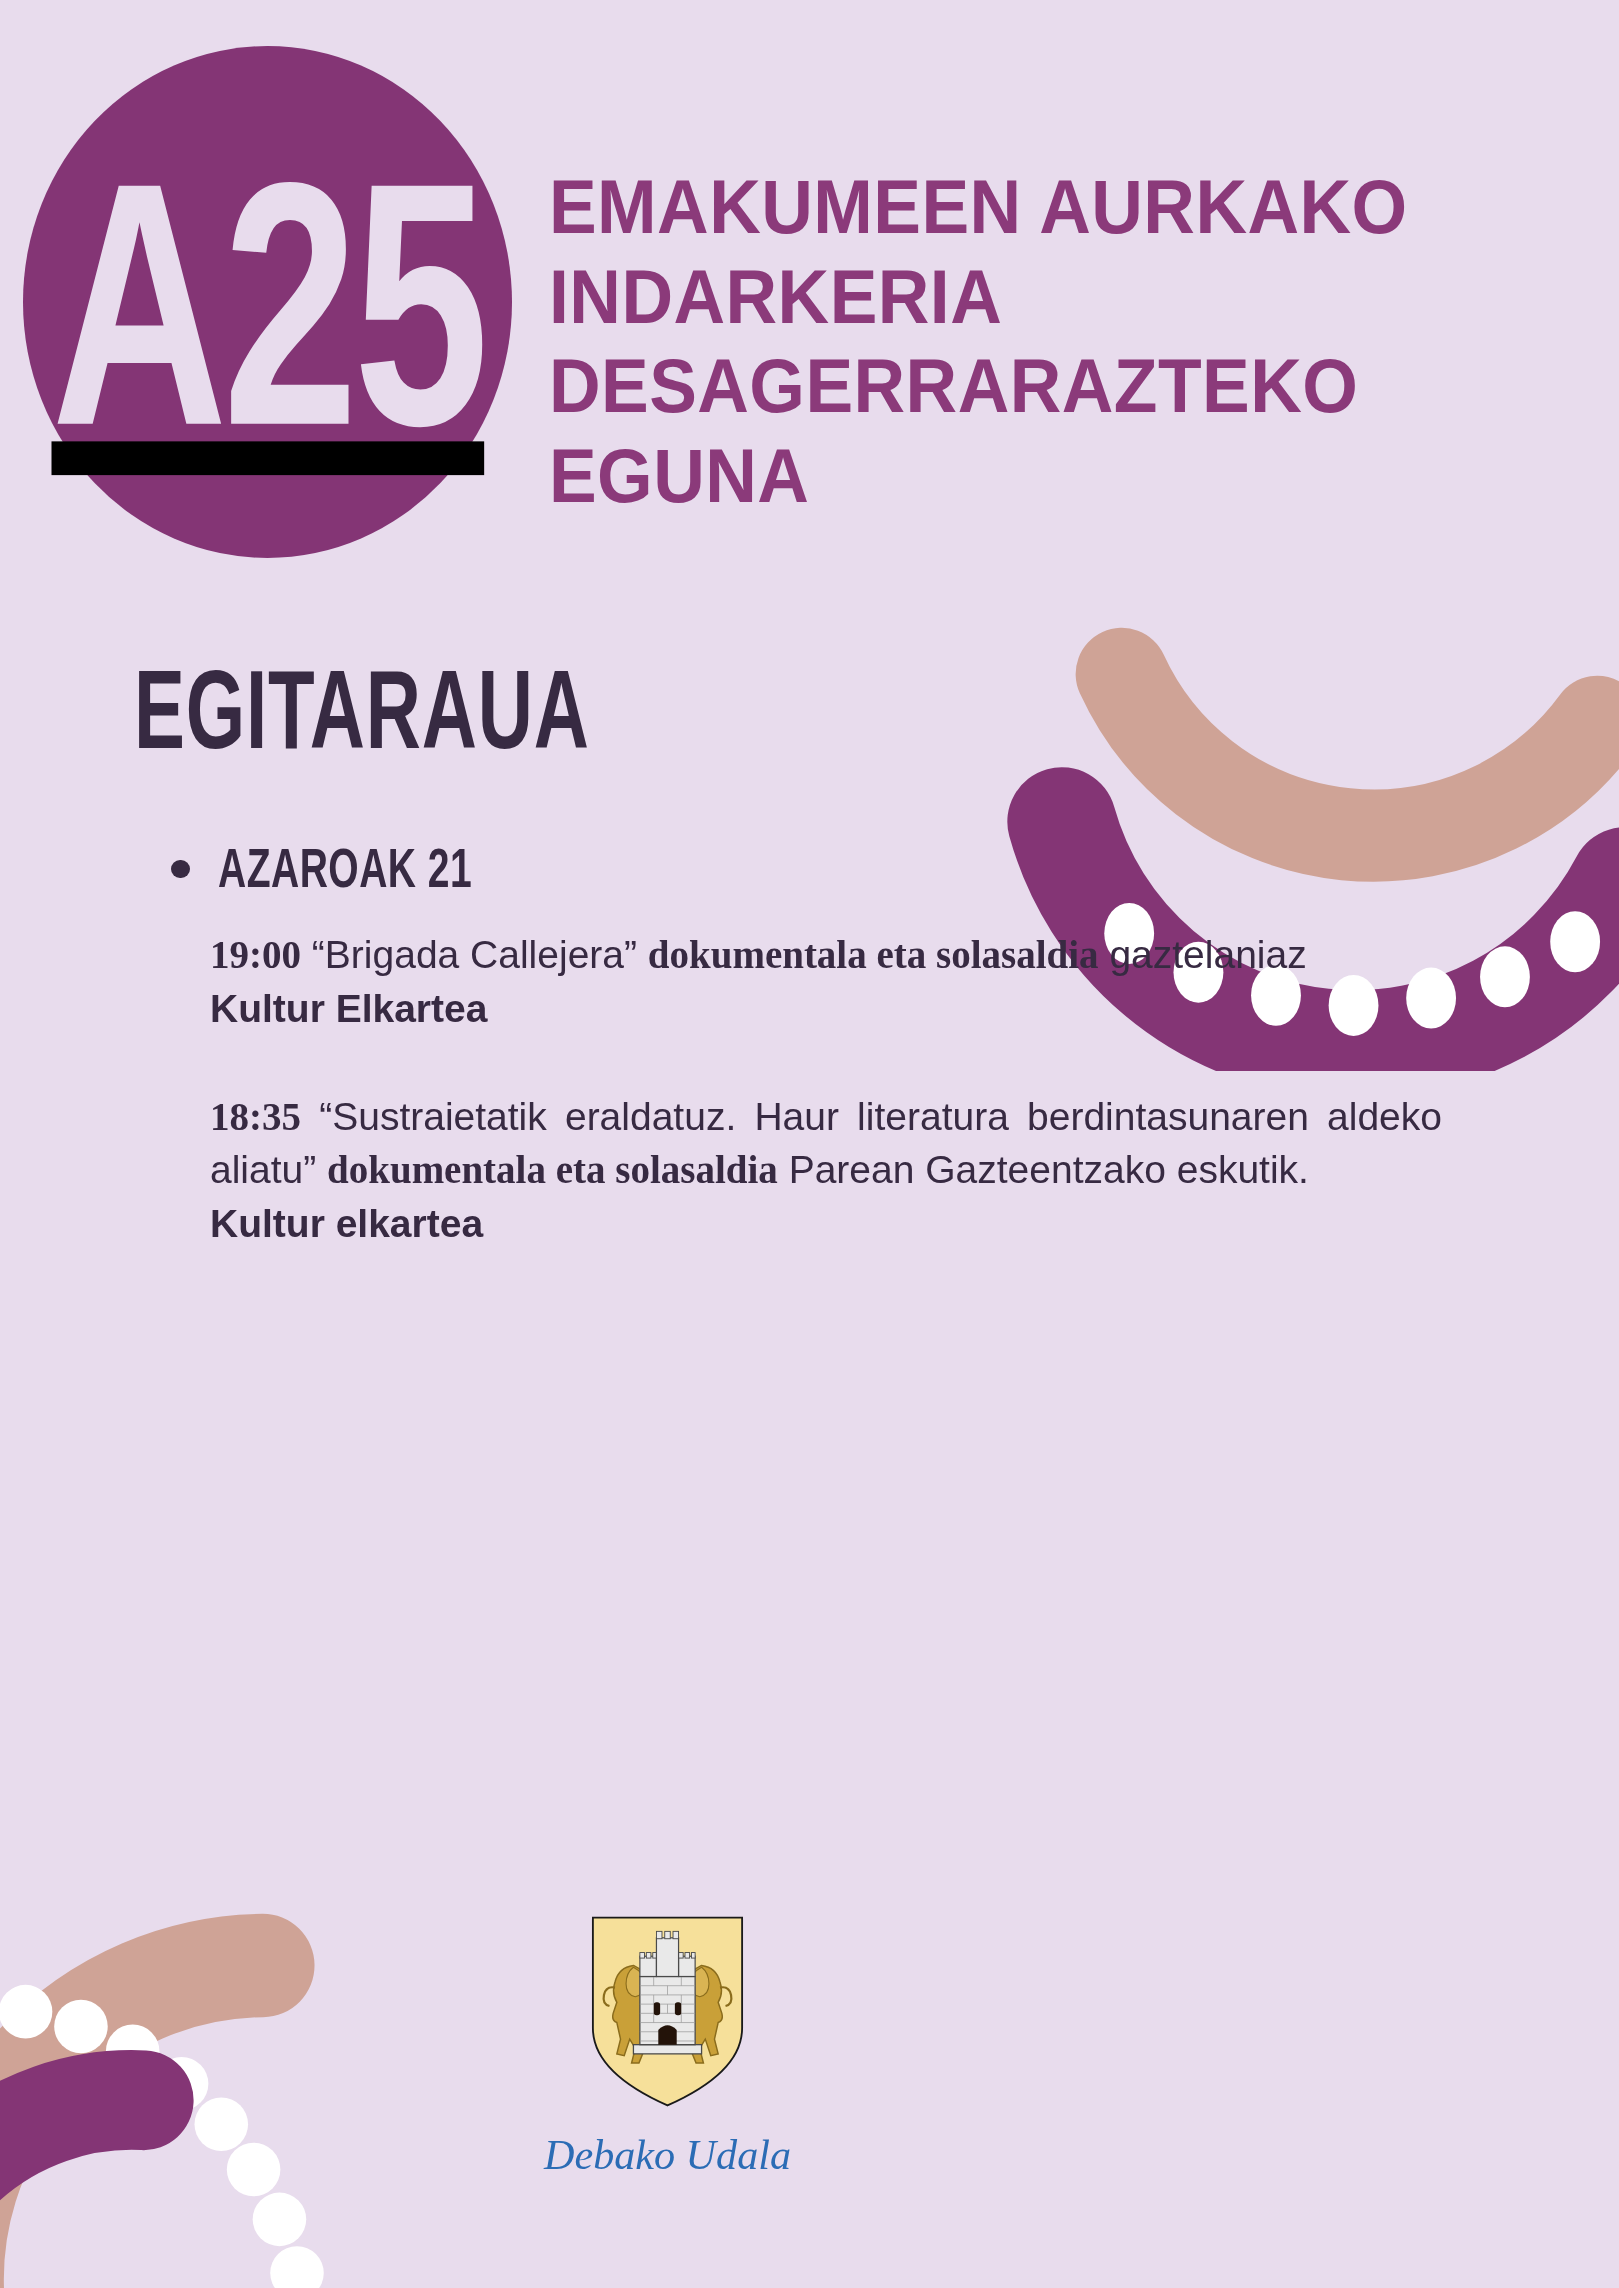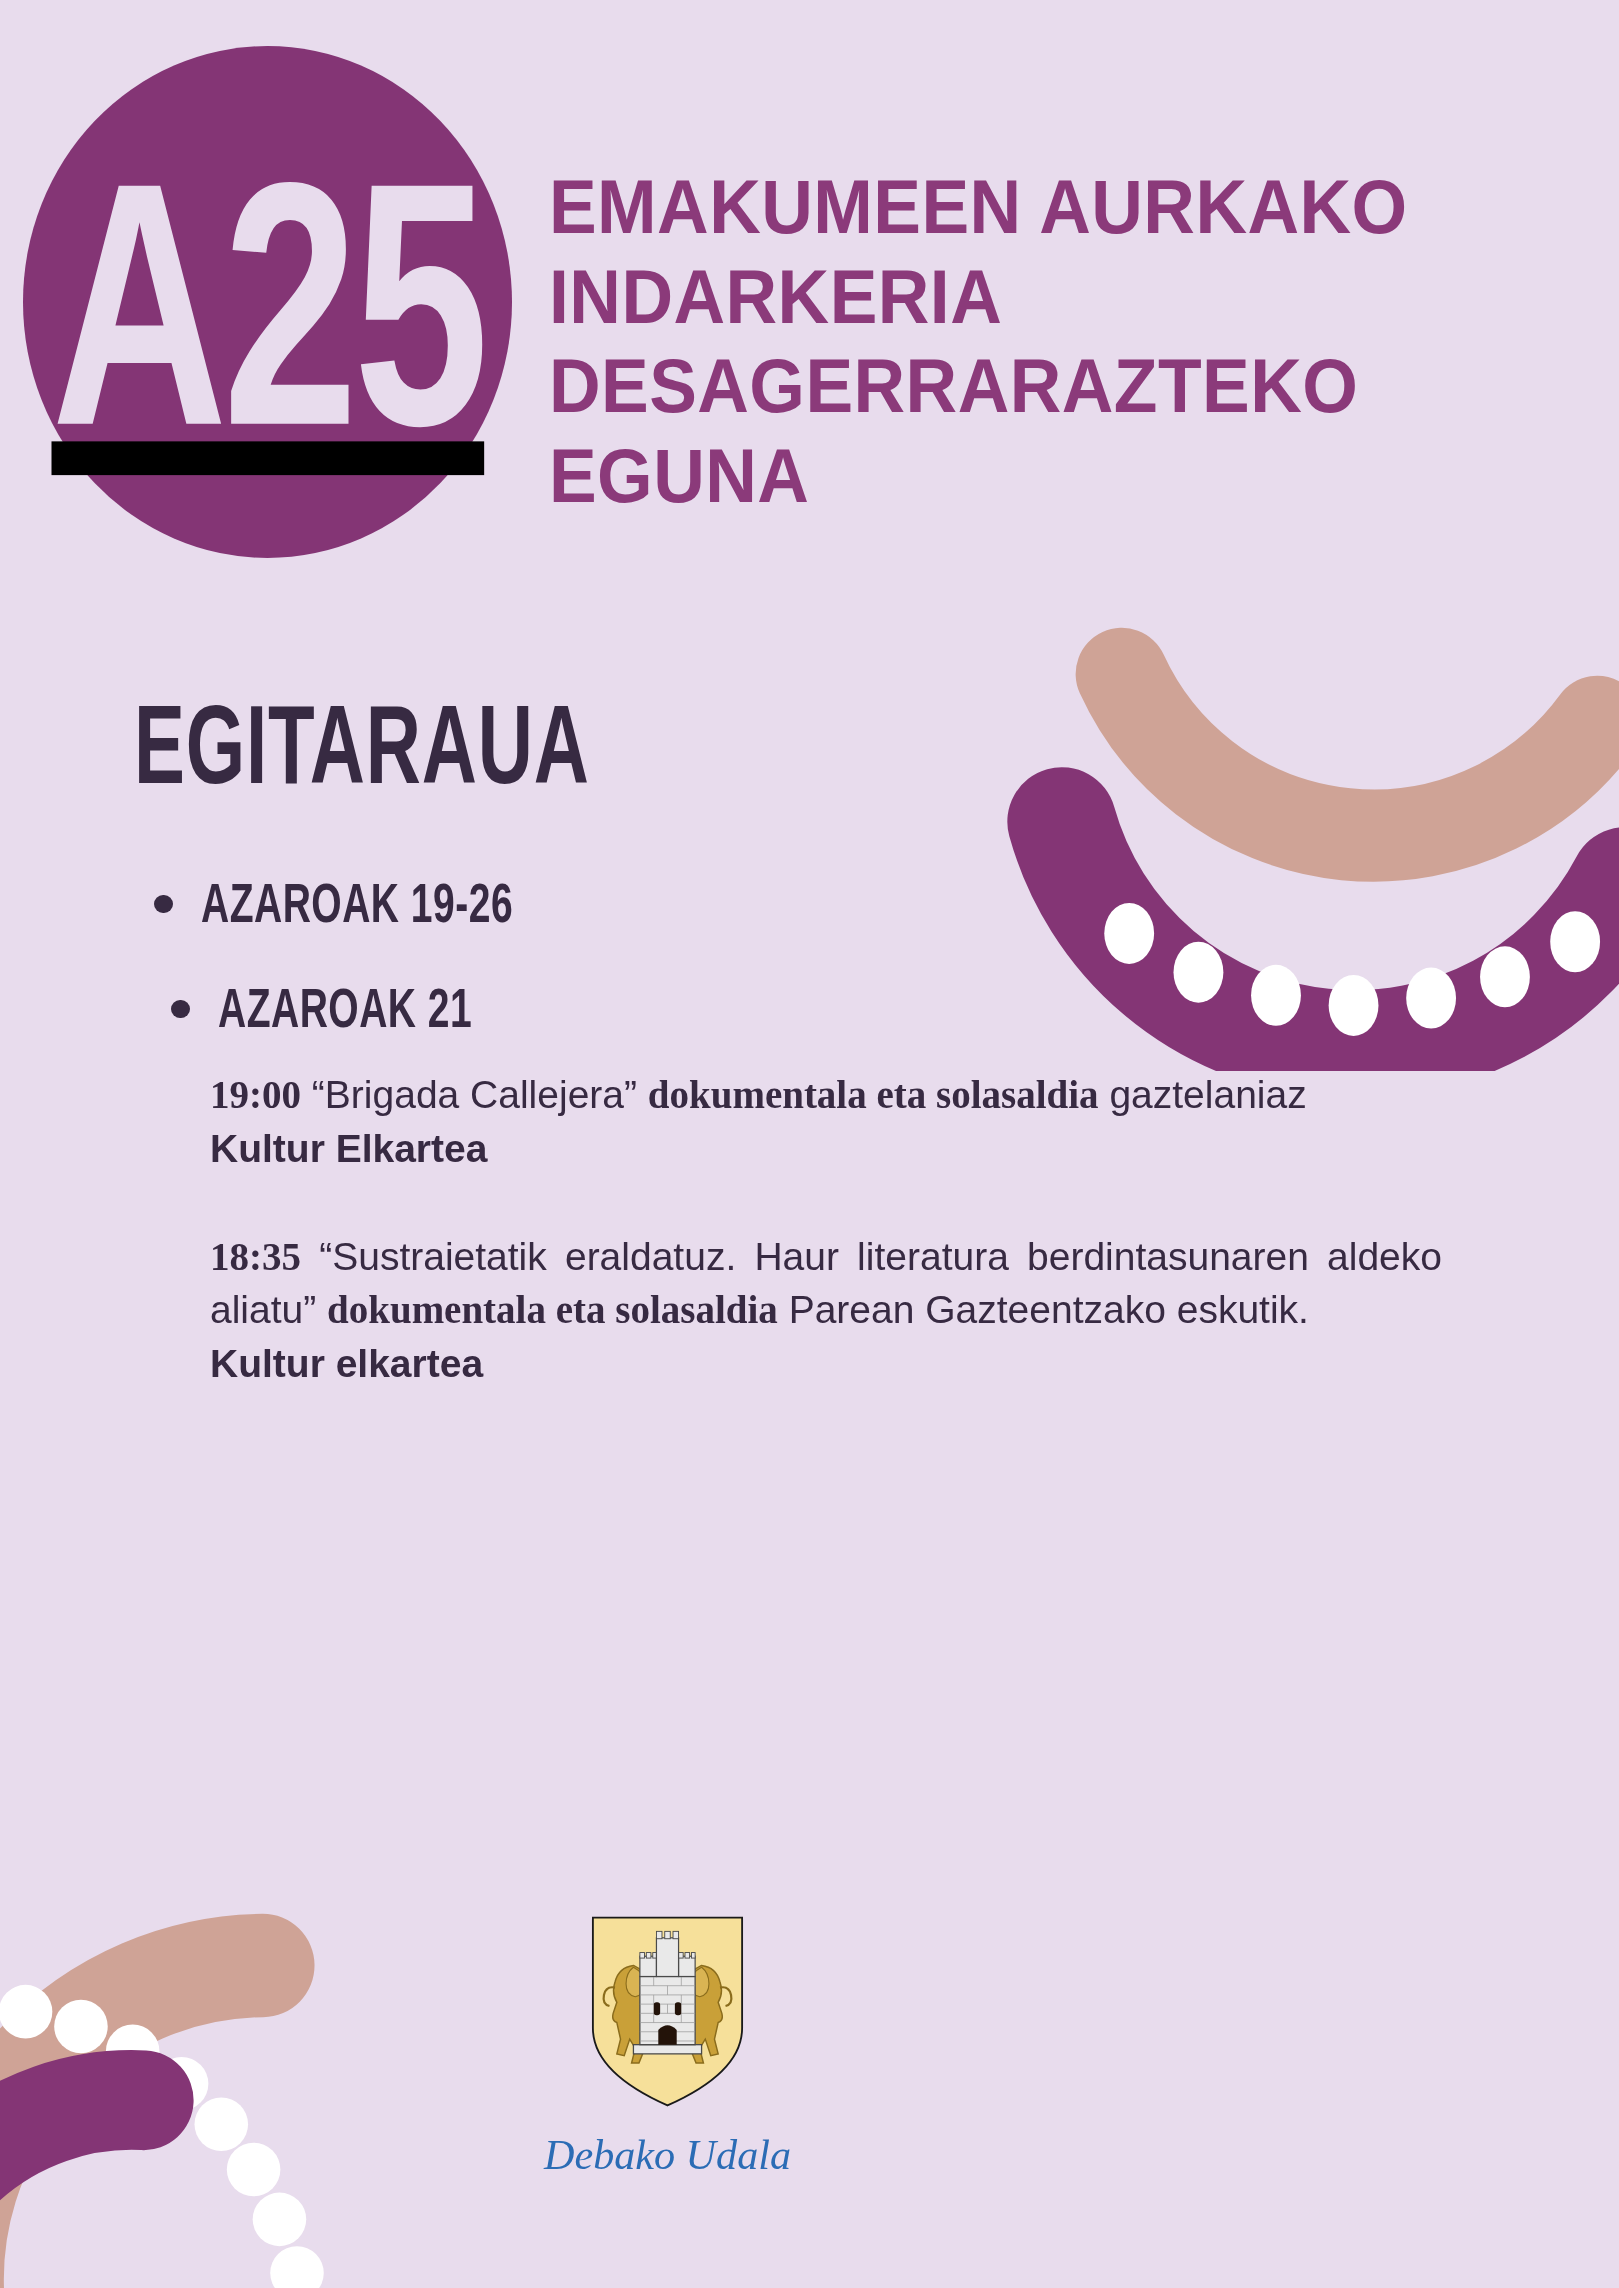--- a/index.html
+++ b/index.html
@@ -70,21 +70,21 @@
     letter-spacing: 0.5px;
     transform: scaleX(0.94);
     transform-origin: left top;
   }
   #main-title .tline { display: block; white-space: nowrap; }
 
   
   #programme {
     position: absolute;
     left: 134px;
-    top: 688px;
+    top: 653px;
     width: 1384px;
   }
   #programme-heading {
     color: #372a42;
     font-family: "Liberation Sans Narrow", "Liberation Sans", sans-serif;
     font-size: 83px;
     font-weight: bold;
     letter-spacing: 0.9px;
     line-height: 1;
     transform: scaleY(1.35) scaleX(0.92);
@@ -212,24 +212,20 @@
       <span class="tline">INDARKERIA</span>
       <span class="tline">DESAGERRARAZTEKO</span>
       <span class="tline">EGUNA</span>
     </h1>
   </div>
 
   <section id="programme">
     <span id="programme-heading">EGITARAUA</span>
 
     <div class="event-block" id="block-1">
-      <div class="event-date-row">
-        <span class="bullet"></span>
-        <span class="event-date">AZAROAK 19-26</span>
-      </div>
     </div>
 
     <div class="event-block" id="block-2">
       <div class="event-date-row">
         <span class="bullet"></span>
         <span class="event-date">AZAROAK 21</span>
       </div>
       <div class="event-body jw">
         <b>19:00</b><span>&nbsp;</span><span>“Brigada Callejera” </span><b>dokumentala eta solasaldia</b><span> gaztelaniaz</span>
         <span class="venue">Kultur Elkartea</span>

